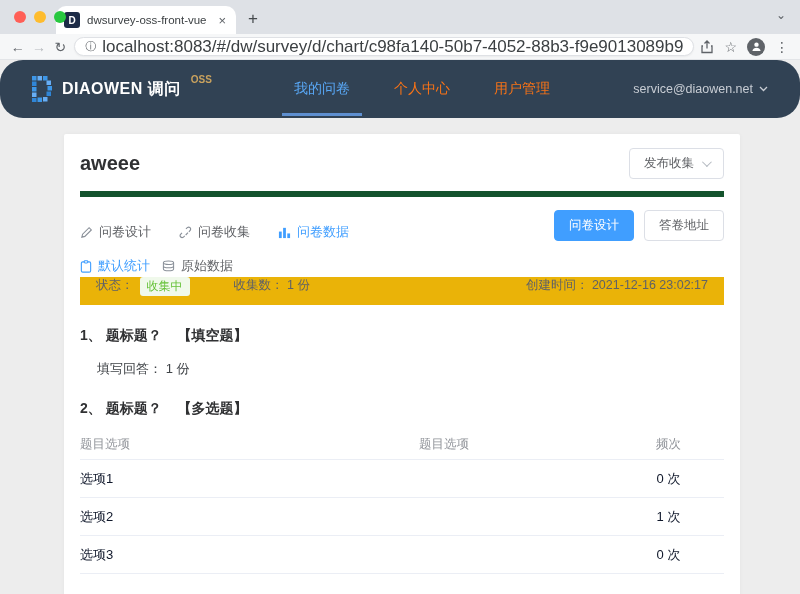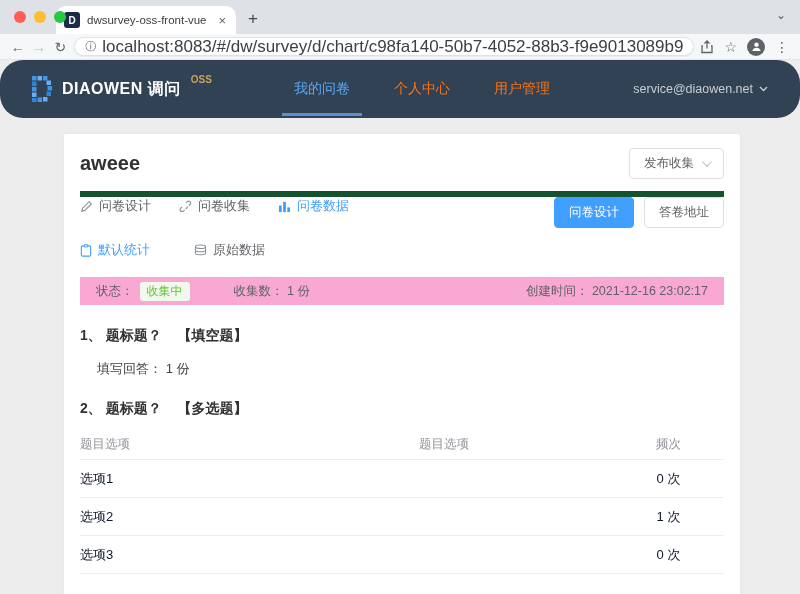--- a/index.html
+++ b/index.html
@@ -51,29 +51,29 @@
 
   .title-row { display:flex; align-items:center; justify-content:space-between; padding:14px 0 12px; border-bottom:6px solid #14532d; }
   .survey-title { font-size:20px; font-weight:bold; color:#303133; }
   .btn { border:1px solid #dcdfe6; background:#fff; color:#606266; font-size:12.5px; border-radius:4px;
     display:inline-flex; align-items:center; justify-content:center; height:31px; padding:0 14px; gap:8px;
     font-family:inherit; }
   .btn-primary { background:#409eff; border-color:#409eff; color:#fff; }
   .chev { width:7px; height:7px; border-right:1.5px solid #b4b9c0; border-bottom:1.5px solid #b4b9c0;
     transform:rotate(45deg) translateY(-2px); display:inline-block; }
 
-  .tabs-row { display:flex; align-items:flex-start; height:44px; gap:28px; }
+  .tabs-row { display:flex; align-items:flex-end; height:44px; gap:28px; }
   .ftab { display:flex; align-items:center; gap:6px; font-size:13px; color:#606266; }
   .ftab svg { display:block; }
   .ftab.active { color:#409eff; }
   .tabs-actions { margin-left:auto; display:flex; gap:10px; }
 
-  .subtabs-row { display:flex; align-items:flex-start; height:34px; gap:44px; }
-
-  .status-bar { background:#f9a8d4; height:28px; display:flex; align-items:center; padding:0 16px;
+  .subtabs-row { display:flex; align-items:flex-end; height:34px; gap:12px; }
+
+  .status-bar { background:#eab308; height:28px; display:flex; align-items:flex-start; padding:0 16px;
     font-size:12.5px; color:#606266; margin-top:2px; }
   .status-chip { color:#67c23a; background:#f0f9eb; padding:1px 7px; border-radius:3px; margin-left:6px; font-size:12px;}
   .status-count { margin-left:44px; }
   .status-created { margin-left:auto; }
 
   .q-title { font-size:14px; font-weight:bold; color:#303133; margin-top:22px; }
   .q-title .q-type { margin-left:12px; }
   .q-answer { font-size:13px; color:#404448; margin:15px 0 4px 17px; }
 
   .stat-table { margin-top:12px; }

